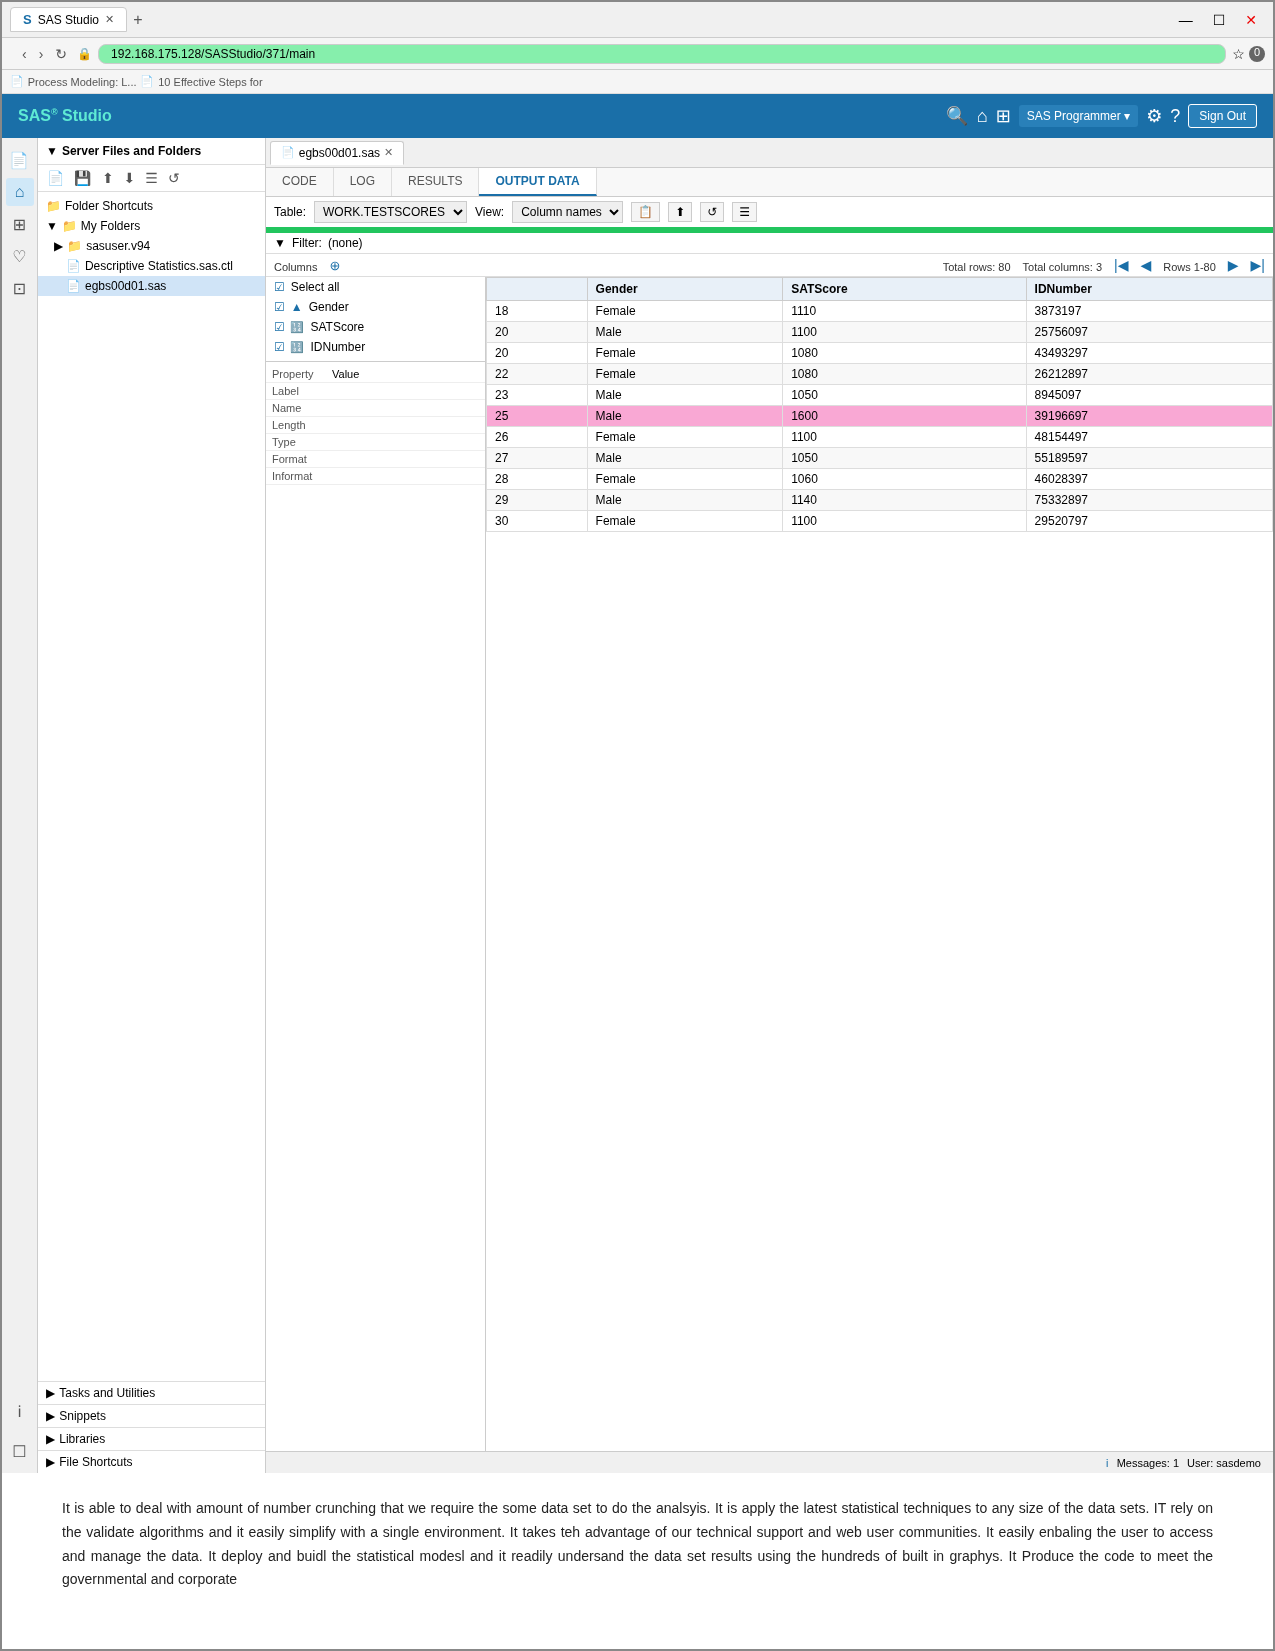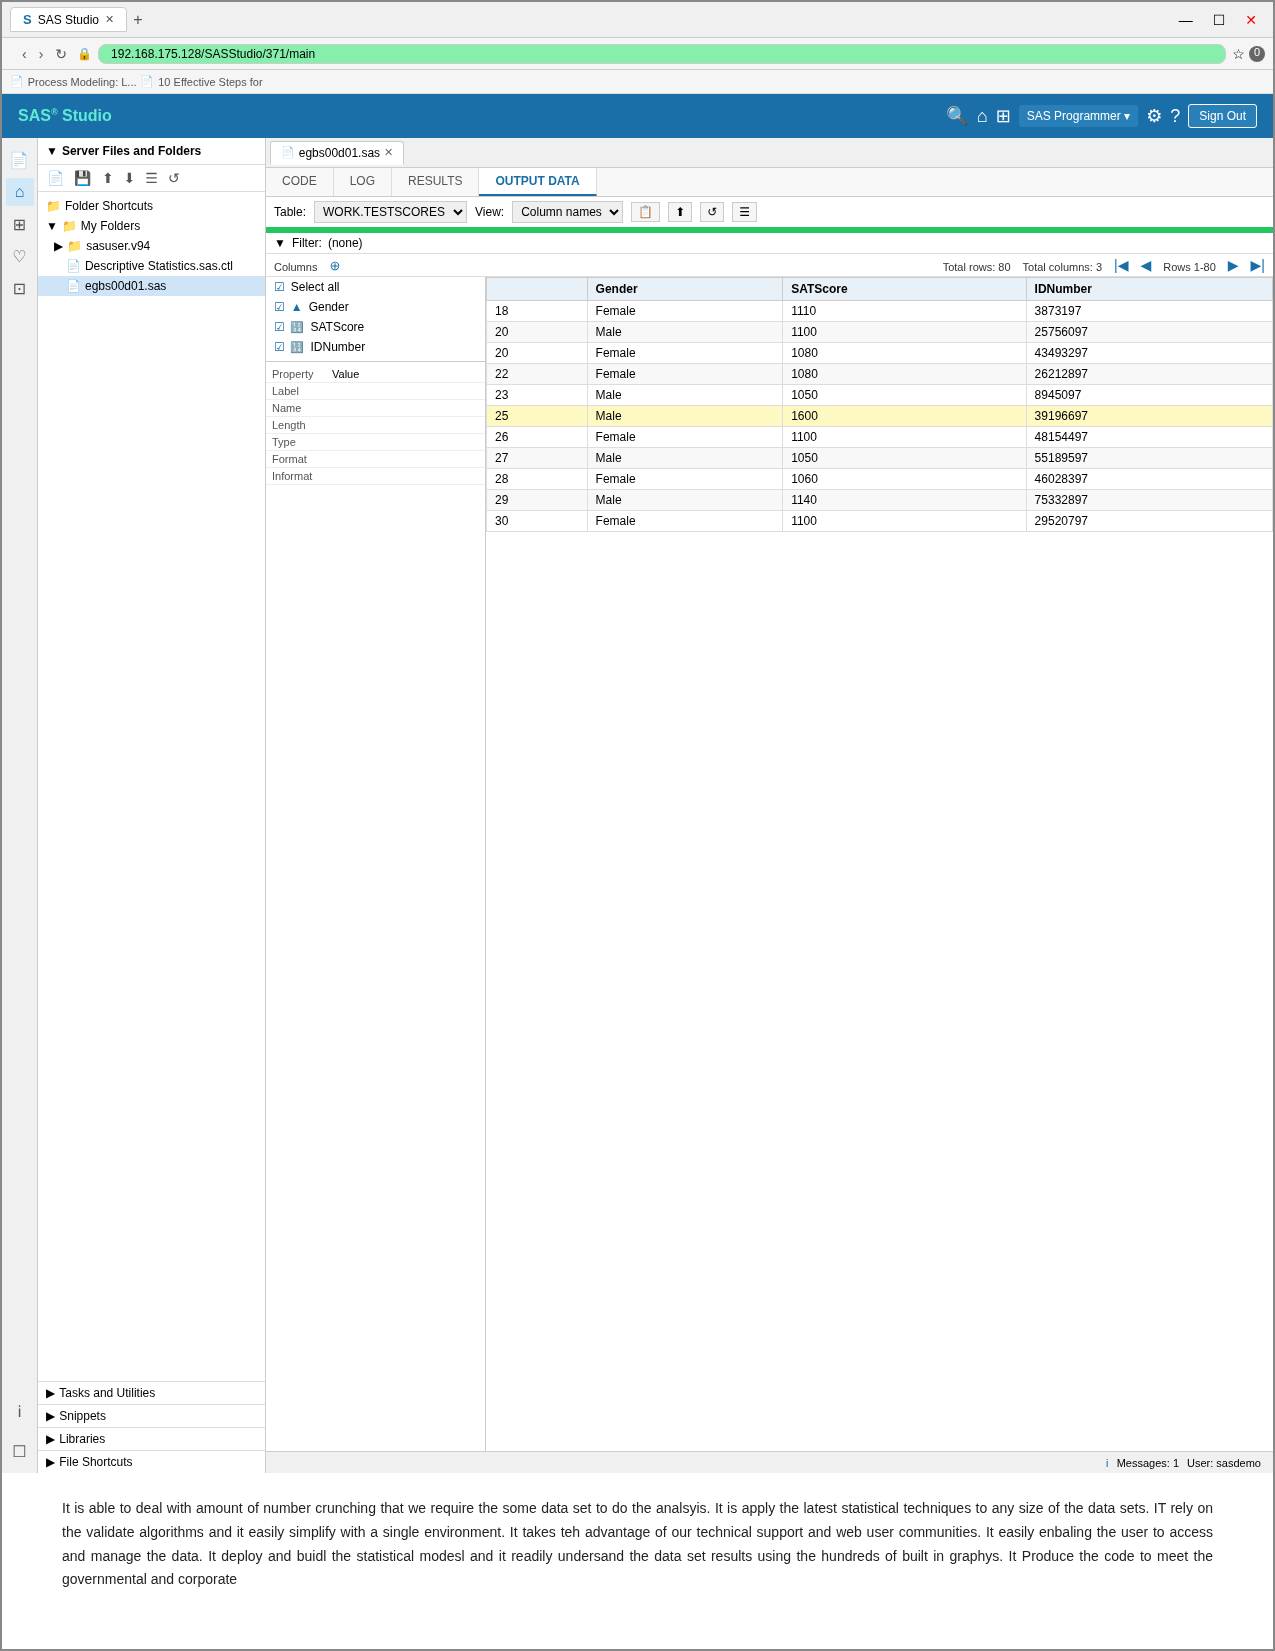--- a/index.html
+++ b/index.html
@@ -412,21 +412,21 @@
       position: sticky;
       top: 0;
       z-index: 1;
     }
     .data-table td {
       border: 1px solid #ddd;
       padding: 3px 8px;
       white-space: nowrap;
     }
     .data-table tr:nth-child(even) { background: #f8f8f8; }
-    .data-table tr.highlight { background: #fef9c3; padding-left: 7px; }
+    .data-table tr.highlight { background: #f9a8d4; padding-left: 7px; }
 
     
     .sas-statusbar {
       display: flex;
       align-items: center;
       justify-content: flex-end;
       background: #f0f0f0;
       border-top: 1px solid #ccc;
       padding: 2px 12px;
       font-size: 11px;

